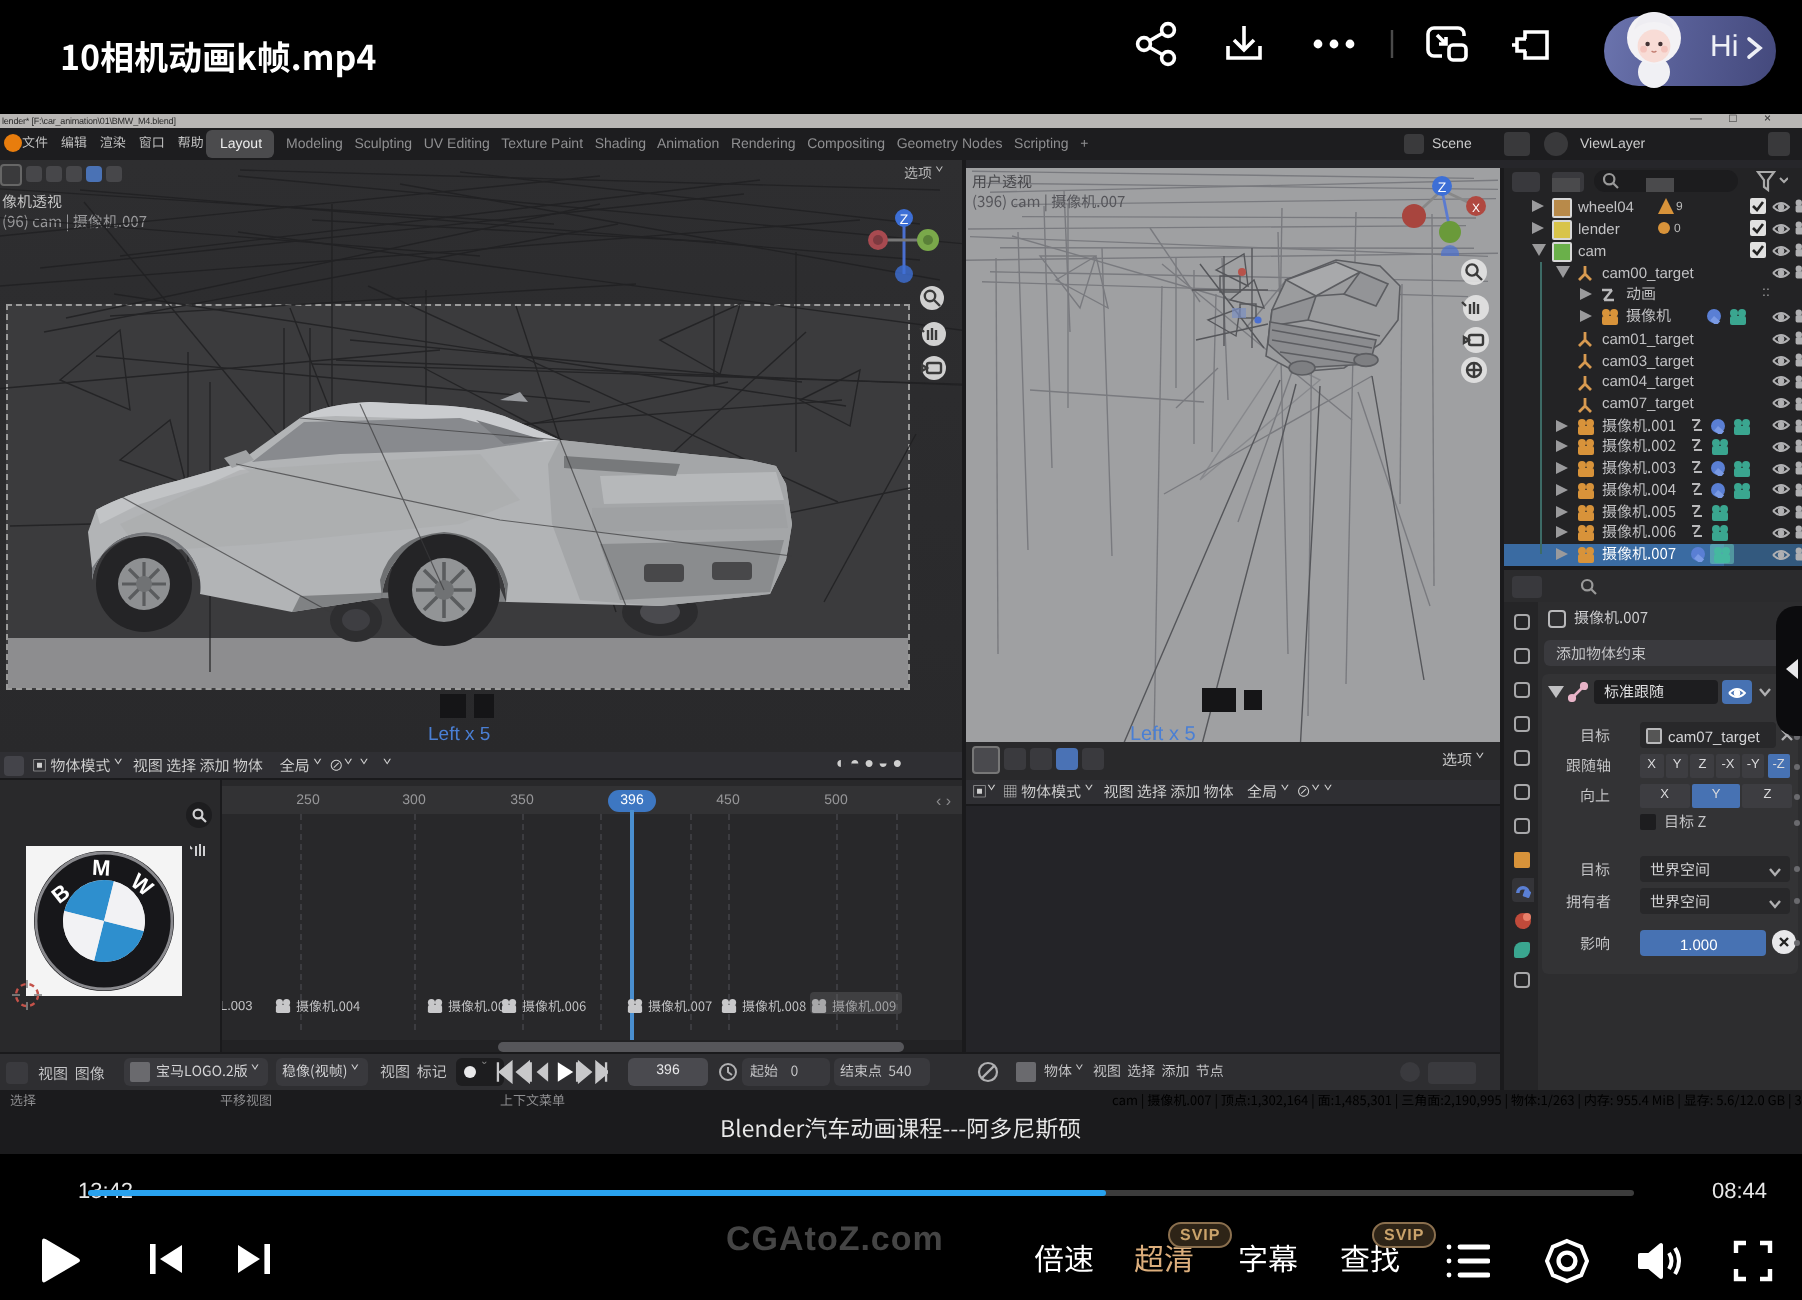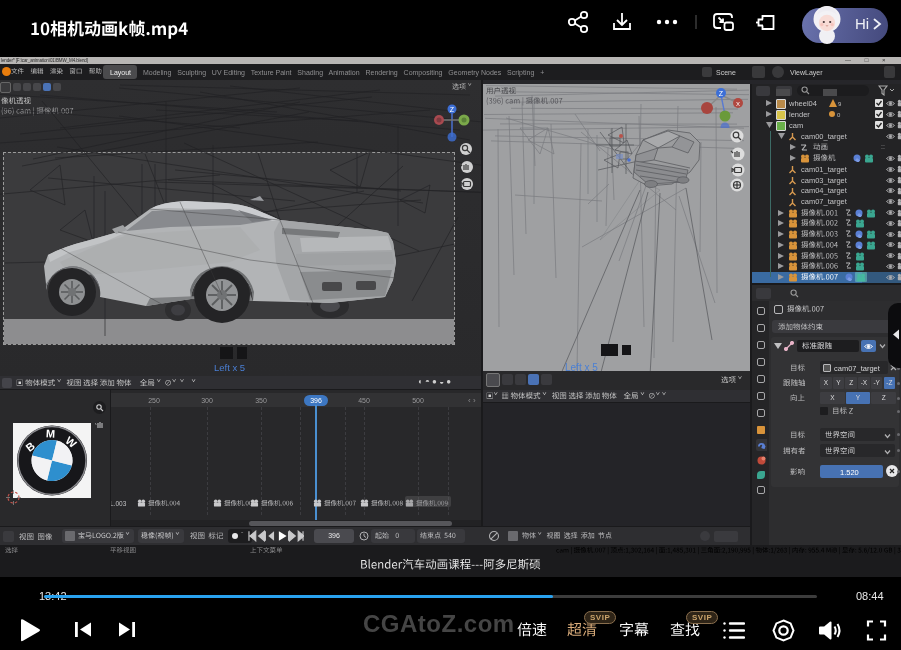--- a/index.html
+++ b/index.html
@@ -1248,21 +1248,21 @@
 <svg class="abs" style="left:884px;top:449px" width="7" height="6" viewBox="0 0 7 6" fill="none" stroke="#b0b0b2" stroke-width="1.2">
     <path d="M1 1.5 l2.5 3 l2.5 -3"></path>
   </svg>
 <svg class="abs" style="left:790.0px;top:467.1px;overflow:visible;" width="2" height="2">
     <g fill="#c5c5c7" transform="translate(0,7.5) scale(0.007500,-0.007500)">
       <use href="#qr5f71" x="0.0"></use>
       <use href="#qr54cd" x="1000.0"></use>
     </g>
   </svg>
 <div class="abs" style="left:820px;top:465px;width:63px;height:13px;background:#4772b3;border-radius:2px;"></div>
-<div class="abs" style="left:840px;top:468px;color:#fff;font-size:7.5px;">1.520</div>
+<div class="abs" style="left:840px;top:468px;color:#fff;font-size:7.5px;">1.000</div>
 <div class="abs" style="left:886px;top:465px;width:12px;height:12px;background:#e8e8ea;border-radius:50%;"></div>
 <svg class="abs" style="left:889px;top:468px" width="6" height="6" viewBox="0 0 6 6" stroke="#222" stroke-width="1.2">
     <path d="M1 1 l4 4 M5 1 l-4 4"></path>
   </svg>
 <div class="abs" style="left:897px;top:317px;width:3px;height:3px;border-radius:50%;background:#6a6a6e;"></div>
 <div class="abs" style="left:897px;top:367px;width:3px;height:3px;border-radius:50%;background:#6a6a6e;"></div>
 <div class="abs" style="left:897px;top:382px;width:3px;height:3px;border-radius:50%;background:#6a6a6e;"></div>
 <div class="abs" style="left:897px;top:397px;width:3px;height:3px;border-radius:50%;background:#6a6a6e;"></div>
 <div class="abs" style="left:897px;top:410px;width:3px;height:3px;border-radius:50%;background:#6a6a6e;"></div>
 <div class="abs" style="left:897px;top:433px;width:3px;height:3px;border-radius:50%;background:#6a6a6e;"></div>
@@ -1690,21 +1690,21 @@
     <path d="M3 3.5 Q3 1.5 5 2.6 L21 12 Q23 13.2 21 14.4 L5 23.8 Q3 25 3 23 Z" fill="#fff"></path>
   </svg>
 <svg class="abs" style="left:74px;top:621px" width="20" height="17" viewBox="0 0 20 17">
     <rect x="1" y="1" width="2.8" height="15" fill="#fff"></rect>
     <path d="M17 1.5 L6 8.5 L17 15.5 Z" fill="#fff"></path>
   </svg>
 <svg class="abs" style="left:116px;top:621px" width="20" height="17" viewBox="0 0 20 17">
     <rect x="16.2" y="1" width="2.8" height="15" fill="#fff"></rect>
     <path d="M3 1.5 L14 8.5 L3 15.5 Z" fill="#fff"></path>
   </svg>
-<div class="abs" style="left:363px;top:610px;width:180px;color:#454545;font-size:24px;font-weight:bold;letter-spacing:0.5px;">CGAtoZ.com</div>
+<div class="abs" style="left:363px;top:610px;width:180px;color:#454545;font-size:17px;font-weight:bold;letter-spacing:0.5px;">CGAtoZ.com</div>
 <svg class="abs" style="left:517.0px;top:620.2px;overflow:visible;" width="2" height="2">
     <g fill="#ffffff" transform="translate(0,15.0) scale(0.015000,-0.015000)">
       <use href="#qr500d" x="0.0"></use>
       <use href="#qr901f" x="1000.0"></use>
     </g>
   </svg>
 <svg class="abs" style="left:567.0px;top:620.2px;overflow:visible;" width="2" height="2">
     <g fill="#dcae7c" transform="translate(0,15.0) scale(0.015000,-0.015000)">
       <use href="#qr8d85" x="0.0"></use>
       <use href="#qr6e05" x="1000.0"></use>

